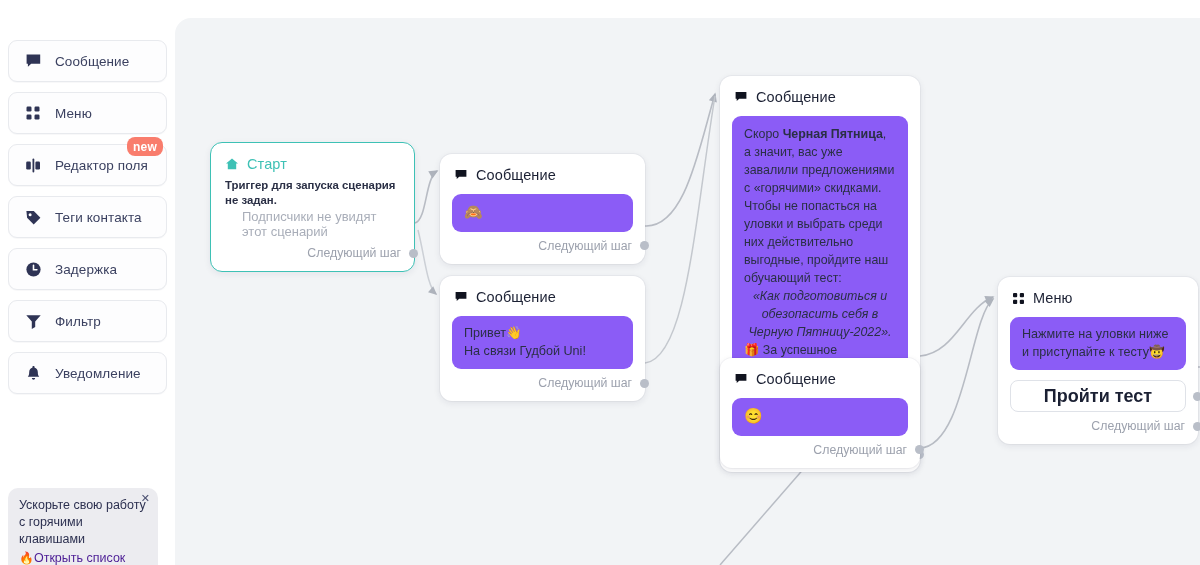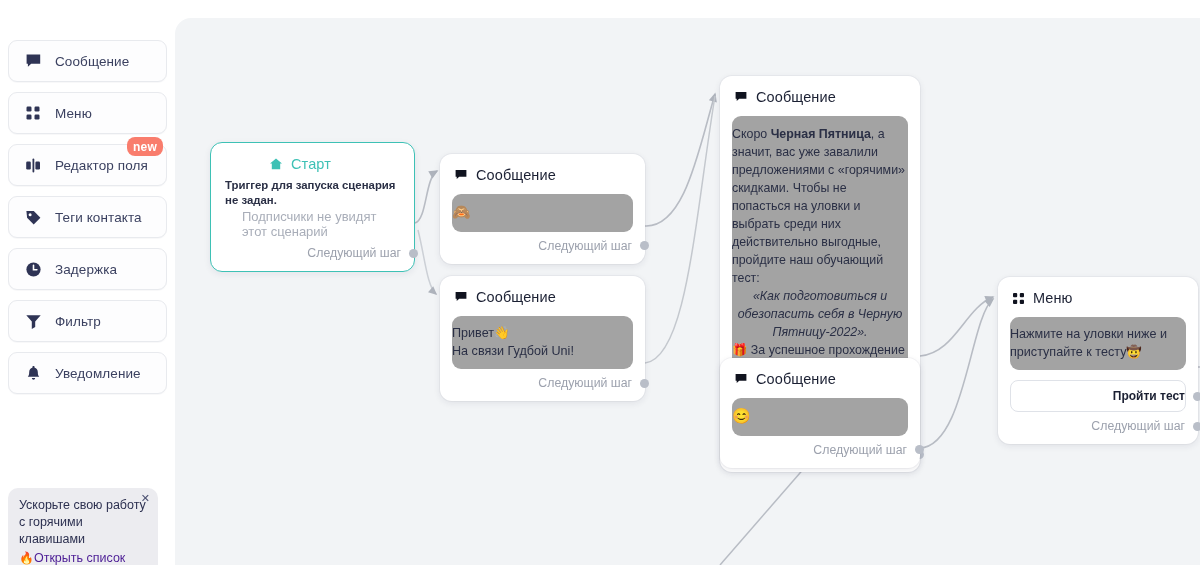--- a/index.html
+++ b/index.html
@@ -88,24 +88,24 @@
     box-sizing: border-box;
     box-shadow: 0 2px 7px rgba(30,35,70,.09), 0 0 0 1px rgba(30,35,70,.035);
   }
   .node-head {
     display: flex; align-items: center;
     padding: 13px 14px 9px 14px;
   }
   .node-head .h-ico { margin-right: 8px; display: flex; align-items: center; }
   .node-title { font-size: 14.5px; color: #1b2033; letter-spacing: .1px; }
   .bubble {
-    background: #a3a3a3;
+    background: #8b5cf6;
     border-radius: 9px;
     margin: 2px 12px 0 12px;
-    padding: 9px 0;
+    padding: 9px 12px;
     font-size: 12.6px;
     line-height: 17.5px;
     color: #2a2f45;
   }
   .next-row {
     display: flex; align-items: center; justify-content: flex-end;
     padding: 7px 13px 11px 12px;
     position: relative;
   }
   .next-label { font-size: 12.3px; color: #9ca1ad; }
@@ -115,21 +115,21 @@
     margin-right: -17px;
     cursor: pointer;
   }
 
   
   #node-start {
     left: 35px; top: 124px; width: 205px;
     border: 1.6px solid #3ec1b5;
     box-shadow: 0 2px 7px rgba(30,35,70,.07);
   }
-  #node-start .node-head { padding-bottom: 6px; margin-left: 44px; }
+  #node-start .node-head { padding-bottom: 6px; }
   #node-start .node-title { color: #3ec1b5; font-size: 14.5px; }
   .start-line1 {
     font-size: 11.4px; color: #2a2f45; font-weight: bold;
     padding: 0 14px; line-height: 15px;
   }
   .start-line2 {
     font-size: 13px; color: #a9aeb9;
     padding: 1px 14px 0 31px; line-height: 15px;
   }
 
@@ -142,22 +142,22 @@
 
   #node-msg3 .bubble { line-height: 18px; font-size: 12.4px; }
   .b-strong { font-weight: bold; }
   .b-bolditalic { font-weight: normal; font-style: italic; text-align: center; }
 
   .menu-btn {
     margin: 10px 12px 0 12px;
     border: 1px solid #dfe2e8;
     border-radius: 8px;
     height: 30px;
-    display: flex; align-items: center; justify-content: flex-end;
-    font-size: 12px; font-weight: bold; color: #1b2033;
+    display: flex; align-items: center; justify-content: center;
+    font-size: 18px; font-weight: bold; color: #1b2033;
     cursor: pointer; position: relative;
     background: #fff;
   }
   .menu-btn .port { position: absolute; right: -17px; margin: 0; }
   .big-emoji { font-size: 15px; }
 </style>
 </head>
 <body>
 
 <div id="app">

